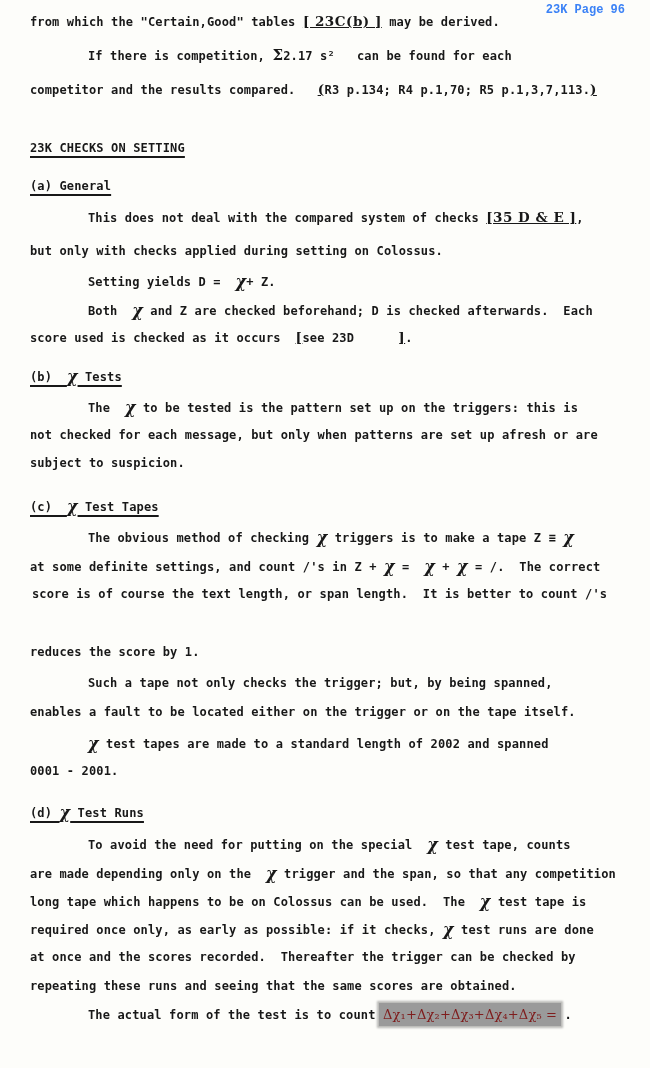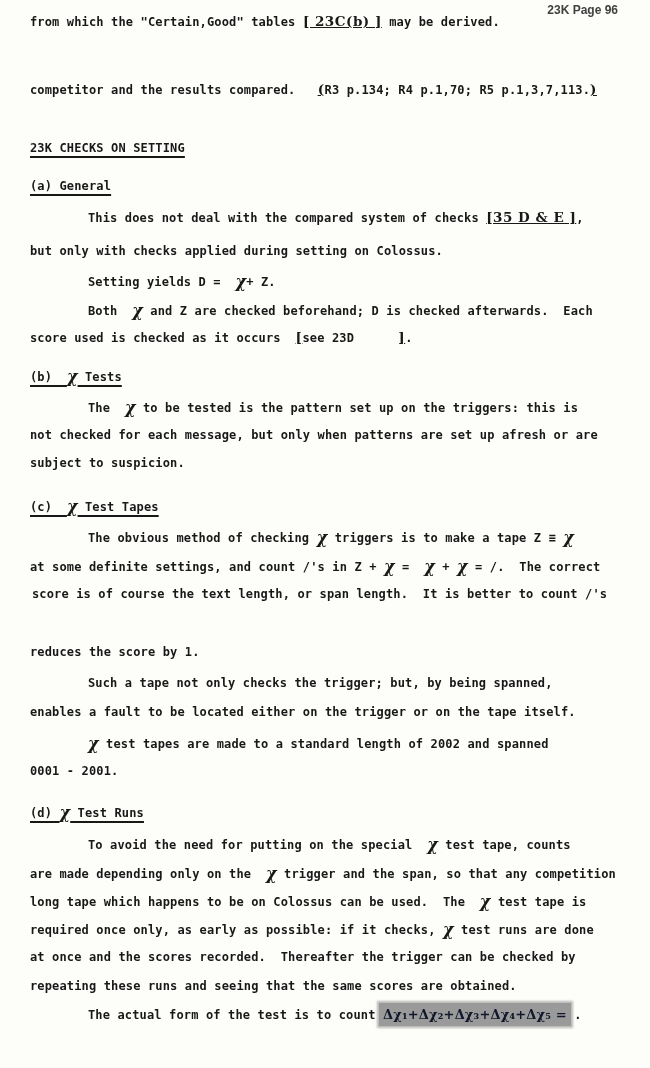--- a/index.html
+++ b/index.html
@@ -17,24 +17,24 @@
     font-family:"DejaVu Sans Mono","Liberation Mono",monospace;
     font-size:12px;
     font-weight:700;
     letter-spacing:0.15px;
     color:#181818;
     white-space:pre;
     line-height:15px;
   }
   .pagehead {
     position:absolute;
-    top:3px; right:32px;
-    font-family:Liberation Sans, sans-serif;
+    top:3px; right:25px;
+    font-family:Liberation Mono, monospace;
     font-size:12px; font-weight:600;
-    color:#404040;
+    color:#3b82f6;
     white-space:pre;
   }
   .head {
     text-decoration:underline;
     text-underline-offset:4px;
     text-decoration-thickness:1.5px;
     text-align:right;
   }
   .chi {
     font-family:"DejaVu Serif","Liberation Serif",serif;
@@ -54,35 +54,36 @@
   }
   .sigma {
     font-family:"DejaVu Serif","Liberation Serif",serif;
     font-weight:700;
     font-size:15px;
   }
   .hl {
     background:#9a9a9a;
     box-shadow:0 0 0 4px #9a9a9a, 0 0 2px 6px #b9b9b6;
     font-family:"DejaVu Serif","Liberation Serif",serif;
-    font-weight:700;
+    font-weight:400;
     font-size:13px;
-    color:#0f172a;
+    color:#7f1d1d;
   }
   .dot { font-weight:900; }
 </style>
 </head>
 <body>
 
 <div class="page">
 
   <div class="pagehead">23K Page 96</div>
 
   <p class="ln" style="top:14px;left:30px"><span>from which the "Certain,Good" tables </span><span class="hw">[ 23C(b) ]</span><span> may be derived.</span></p>
 
+  <p class="ln" style="top:48px;left:88px"><span>If there is competition, </span><span class="sigma">Σ</span><span>2.17 s²   can be found for each</span></p>
 
   <p class="ln" style="top:82px;left:30px"><span>competitor and the results compared.   </span><span class="hw">(</span><span>R3 p.134; R4 p.1,70; R5 p.1,3,7,113.</span><span class="hw">)</span></p>
 
   <p class="ln head" style="top:141px;left:30px"><span>23K CHECKS ON SETTING</span></p>
 
   <p class="ln head" style="top:179px;left:30px"><span>(a) General</span></p>
 
   <p class="ln" style="top:210px;left:88px"><span>This does not deal with the compared system of checks </span><span class="hw">[35 D &amp; E ]</span><span>,</span></p>
 
   <p class="ln" style="top:273px;left:88px"><span>Setting yields D =  </span><span class="chi">χ</span><span>+ Z.</span></p>

